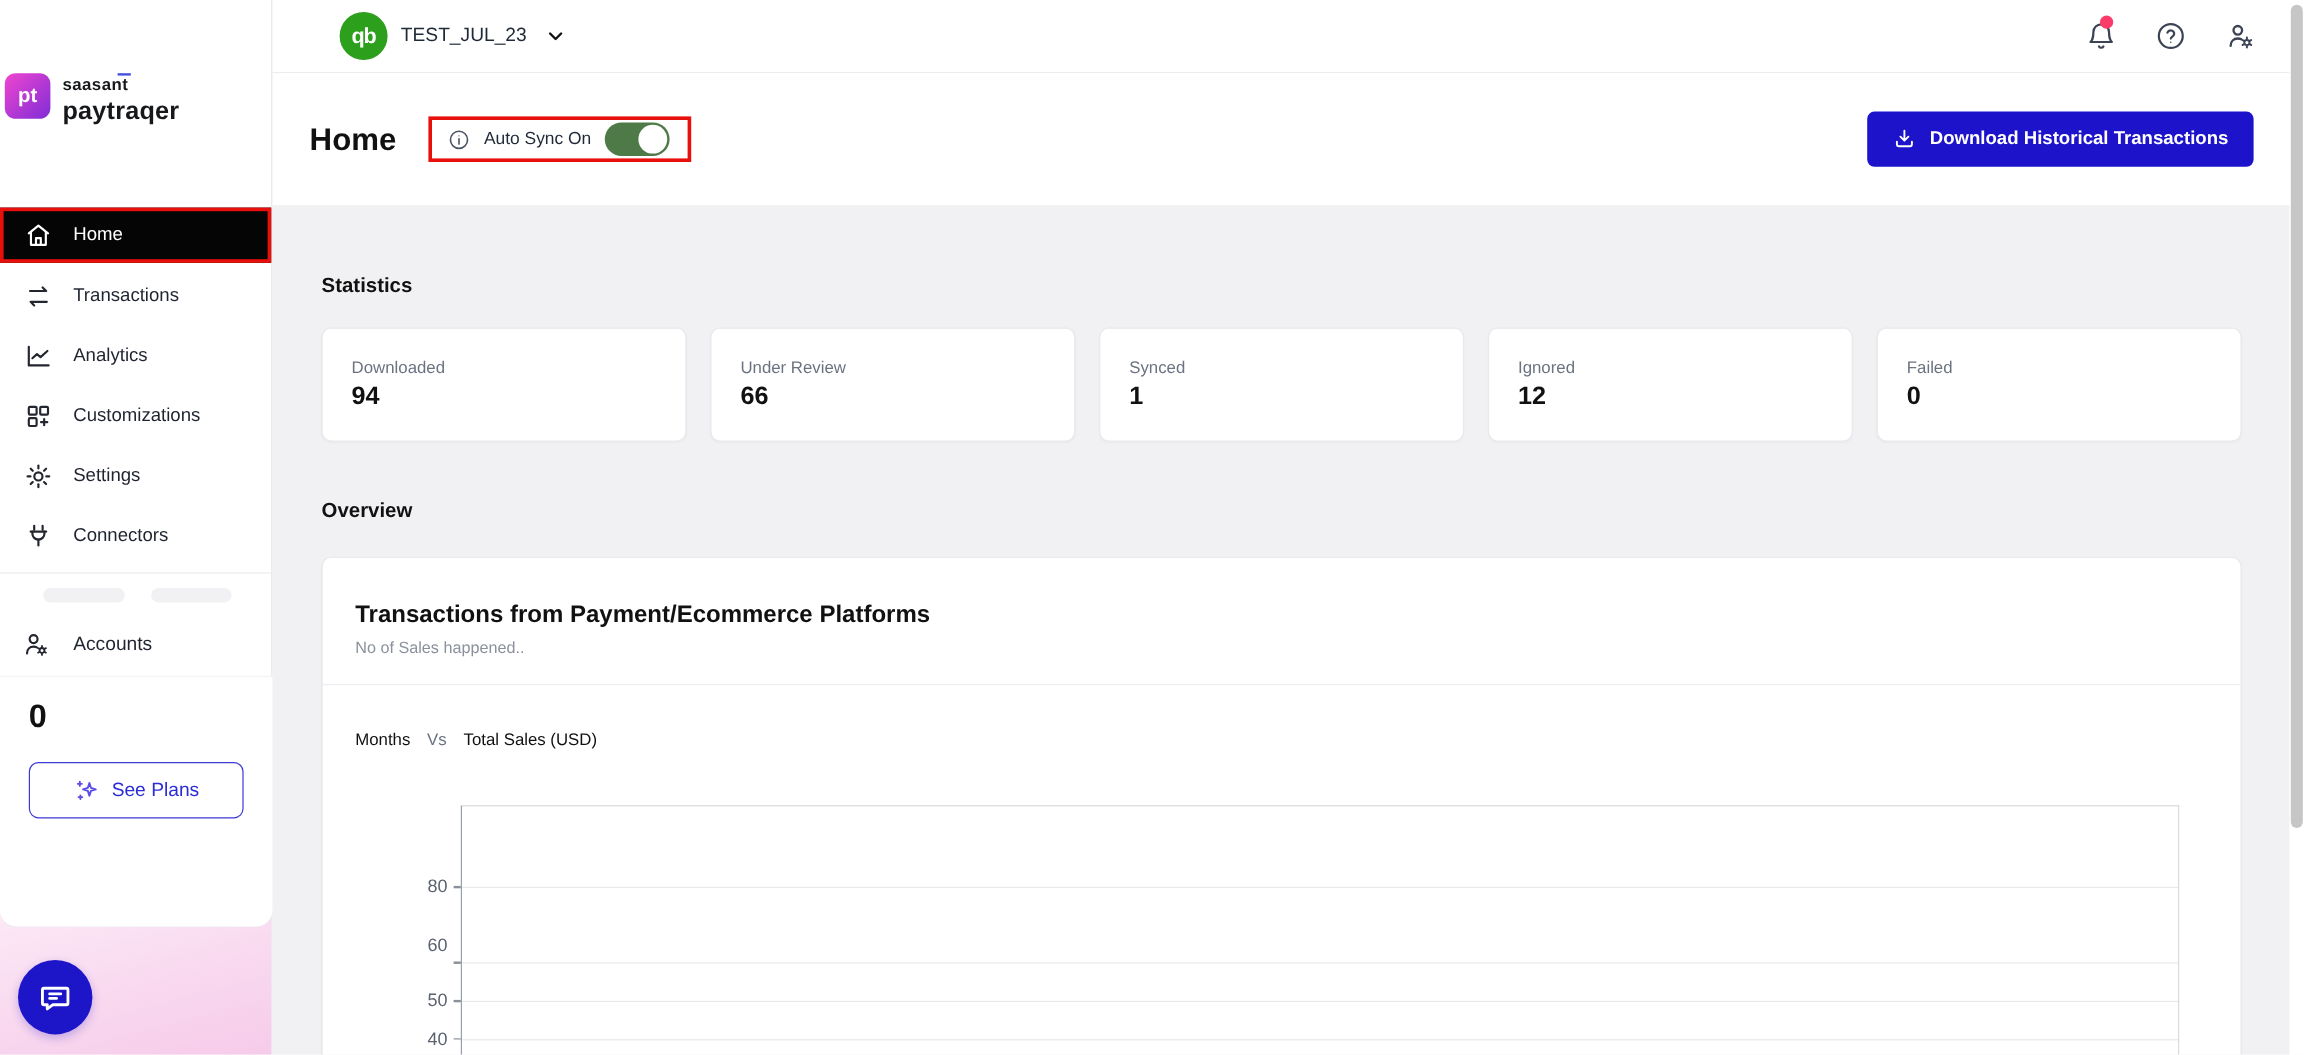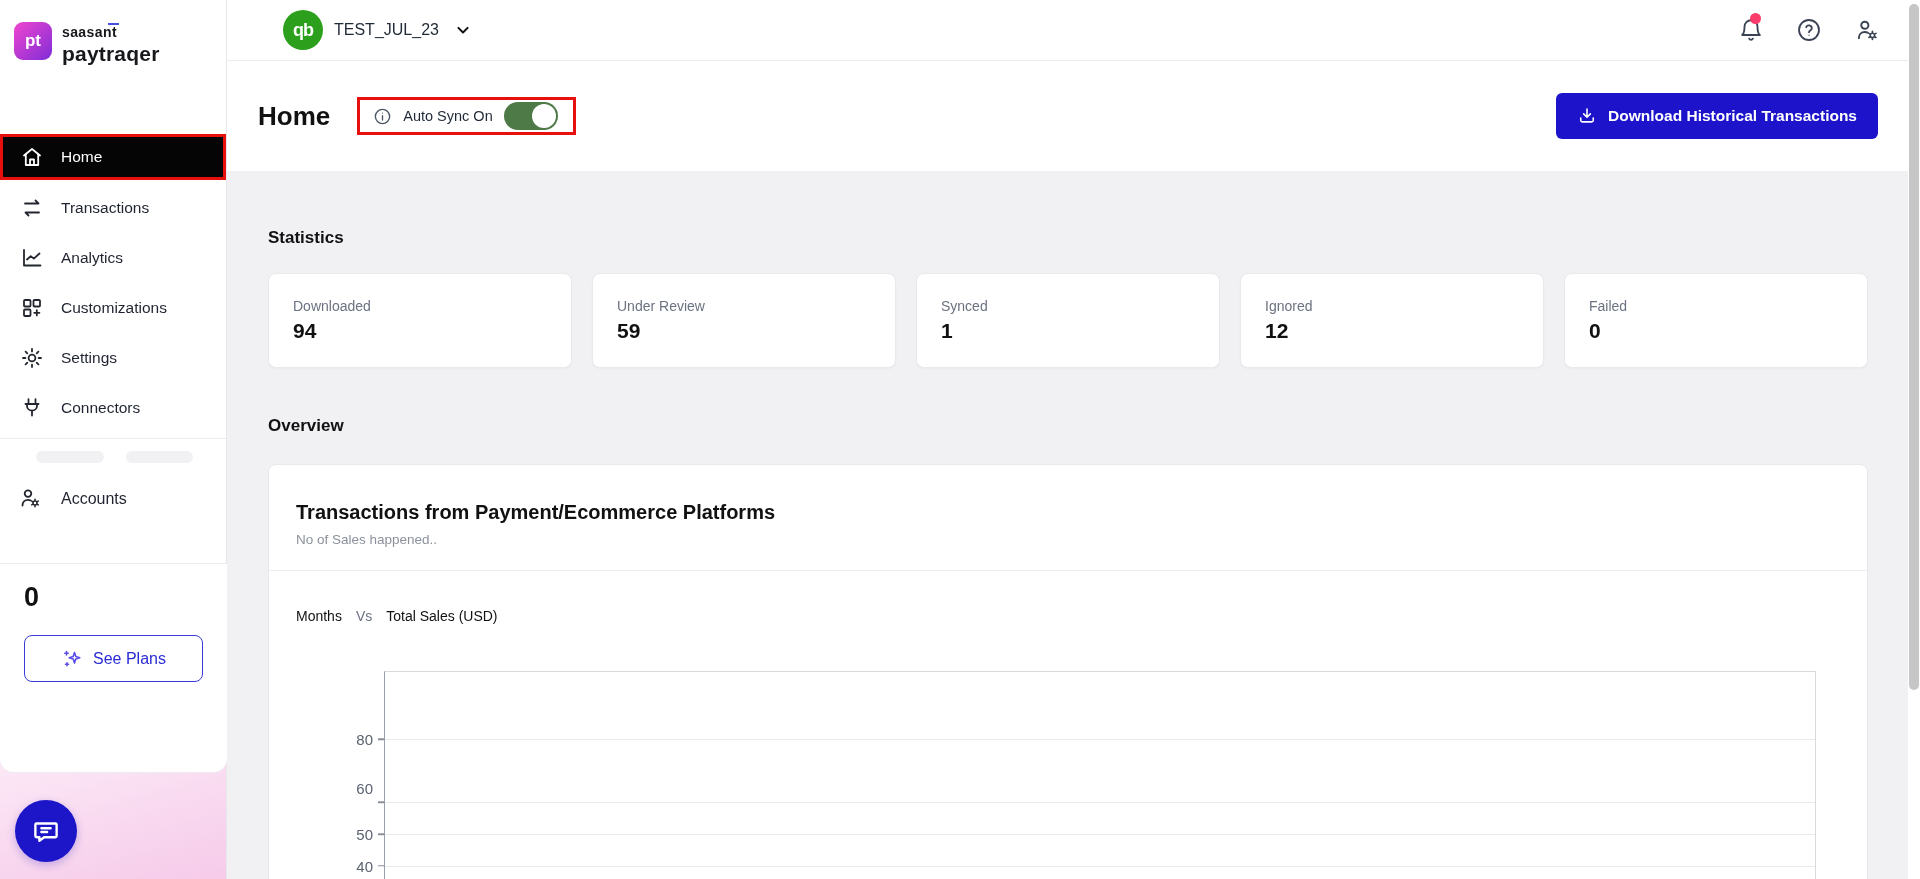--- a/index.html
+++ b/index.html
@@ -2,21 +2,21 @@
 <html><head>
 <meta charset="utf-8">
 <style>
   * { margin:0; padding:0; box-sizing:border-box; }
   html,body { width:1920px; height:879px; overflow:hidden; }
   body { font-family:"Liberation Sans", sans-serif; background:#fff; position:relative; color:#17181c; }
 
   
   .sidebar { position:absolute; left:0; top:0; width:227px; height:879px; background:#fff;
              border-right:1px solid #e7e7ec; z-index:5; }
-  .brand { padding:22px 0 0 14px; display:flex; gap:10px; align-items:flex-start; position:relative; }
+  .brand { padding:22px 0 0 4px; display:flex; gap:10px; align-items:flex-start; position:relative;margin-top:39px; }
   .brand-badge { width:38px; height:38px; border-radius:9px; background:linear-gradient(135deg,#e543d0 10%,#8b2fd6 90%);
                  color:#fff; font-weight:700; font-size:17px; display:flex; align-items:center; justify-content:center; }
   .brand-text { line-height:1; padding-top:2px; }
   .brand-small { font-size:14px; font-weight:700; letter-spacing:.4px; position:relative; display:inline-block; }
   .brand-small::after { content:""; position:absolute; right:-2px; top:-2px; width:11px; height:2px; background:#4450e0; }
   .brand-large { font-size:21px; font-weight:800; margin-top:3px; letter-spacing:.2px; }
 
   .nav { margin-top:70px; }
   .nav-item { display:flex; align-items:center; gap:17px; height:44px; padding-left:20px; margin-bottom:6px;
               font-size:15.5px; color:#1f2430; cursor:pointer; }
@@ -286,21 +286,21 @@
 
   <div class="content">
     <h2 class="section-heading">Statistics</h2>
     <div class="stats-row" id="stats-row">
         <div class="stat-card">
           <div class="stat-label">Downloaded</div>
           <div class="stat-value">94</div>
         </div>
         <div class="stat-card">
           <div class="stat-label">Under Review</div>
-          <div class="stat-value">59</div>
+          <div class="stat-value">66</div>
         </div>
         <div class="stat-card">
           <div class="stat-label">Synced</div>
           <div class="stat-value">1</div>
         </div>
         <div class="stat-card">
           <div class="stat-label">Ignored</div>
           <div class="stat-value">12</div>
         </div>
         <div class="stat-card">

